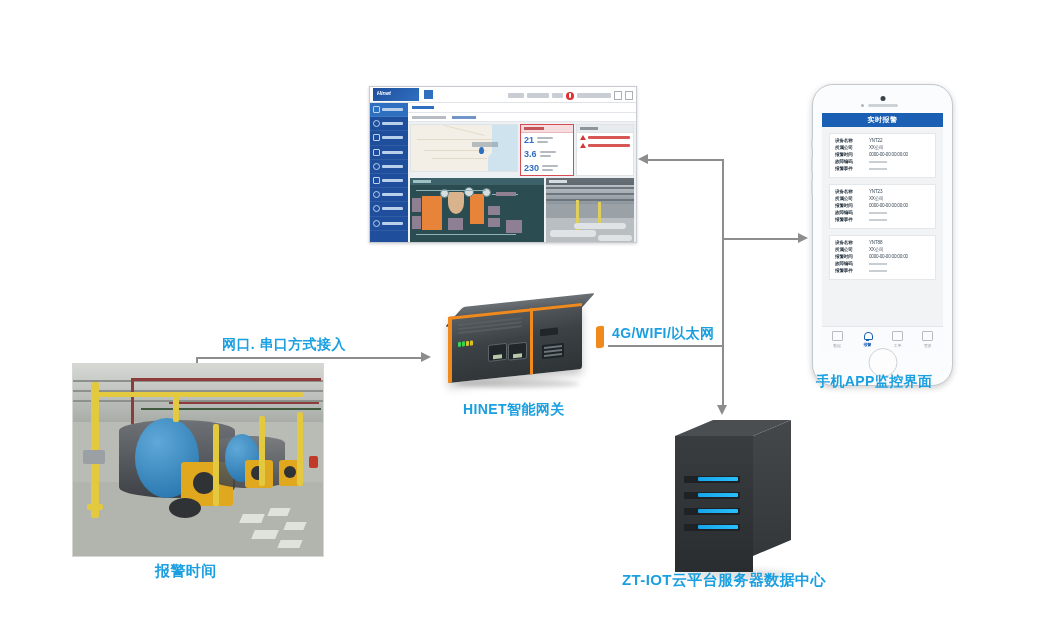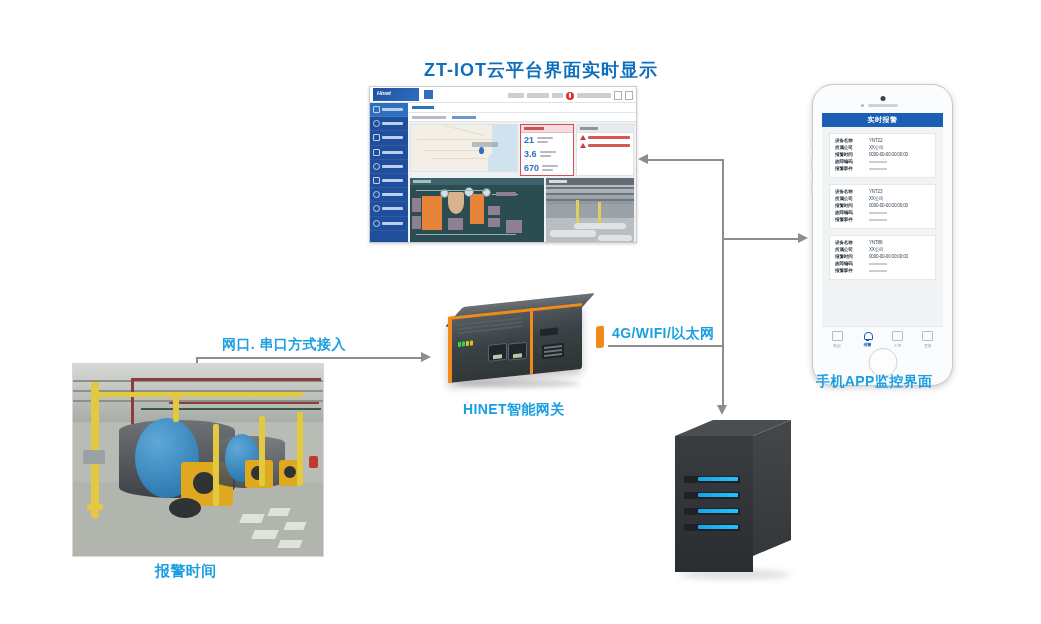--- a/index.html
+++ b/index.html
@@ -206,21 +206,20 @@
 
   <div class="line h" style="left:648px;top:159px;width:75px;"></div>
   <div class="arrow left" style="left:638px;top:154px;"></div>
 
   <div class="line h" style="left:722px;top:238px;width:78px;"></div>
   <div class="arrow right" style="left:798px;top:233px;"></div>
 
   <div class="line v" style="left:722px;top:345px;height:62px;"></div>
   <div class="arrow down" style="left:717px;top:405px;"></div>
 
-  <div class="caption big" style="left:424px;top:58px;font-size:18px;letter-spacing:1px;">ZT-IOT云平台界面实时显示</div>
 
   <div class="cloud-ui">
     <div class="cui-top">
       <div class="cui-logo">
         <span class="cui-logo-txt">Hinet</span>
       </div>
       <div style="position:absolute;left:54px;top:3px;width:9px;height:9px;background:#2f6fc0;"></div>
       <div class="cui-topright">
         <div class="cui-pill" style="width:16px;"></div>
         <div class="cui-pill" style="width:22px;"></div>
@@ -301,21 +300,21 @@
                 </span>
             </div>
             <div class="kpi-item">
               <span class="kpi-val">3.6</span>
               <span class="kpi-meta">
                   <i style="width:16px;"></i>
                   <i style="width:11px;"></i>
                 </span>
             </div>
             <div class="kpi-item">
-              <span class="kpi-val">670</span>
+              <span class="kpi-val">230</span>
               <span class="kpi-meta">
                   <i style="width:16px;"></i>
                   <i style="width:11px;"></i>
                 </span>
             </div>
           </div>
 
           <div class="alarms">
             <div class="alarm-hd"></div>
             <div class="alarm-row">
@@ -506,20 +505,21 @@
     <div class="sv-shadow"></div>
     <div class="sv-top"></div>
     <div class="sv-side"></div>
     <div class="sv-front">
       <div class="sv-slot" style="top:40px;"></div>
       <div class="sv-slot" style="top:56px;"></div>
       <div class="sv-slot" style="top:72px;"></div>
       <div class="sv-slot" style="top:88px;"></div>
     </div>
   </div>
+  <div class="caption" style="left:622px;top:571px;font-size:15px;">ZT-IOT云平台服务器数据中心</div>
 
   <div class="boiler">
     <div class="bl-roof"></div>
     <div class="bl-beam" style="top:16px;"></div>
     <div class="bl-beam" style="top:26px;"></div>
     <div class="bl-beam" style="top:36px;"></div>
     <div class="bl-redpipe" style="left:58px;top:14px;width:190px;height:3px;"></div>
     <div class="bl-redpipe" style="left:58px;top:14px;width:3px;height:46px;"></div>
     <div class="bl-redpipe" style="left:96px;top:38px;width:150px;height:2px;"></div>
     <div style="position:absolute;left:68px;top:44px;width:180px;height:2px;background:#3f5a3f;"></div>

